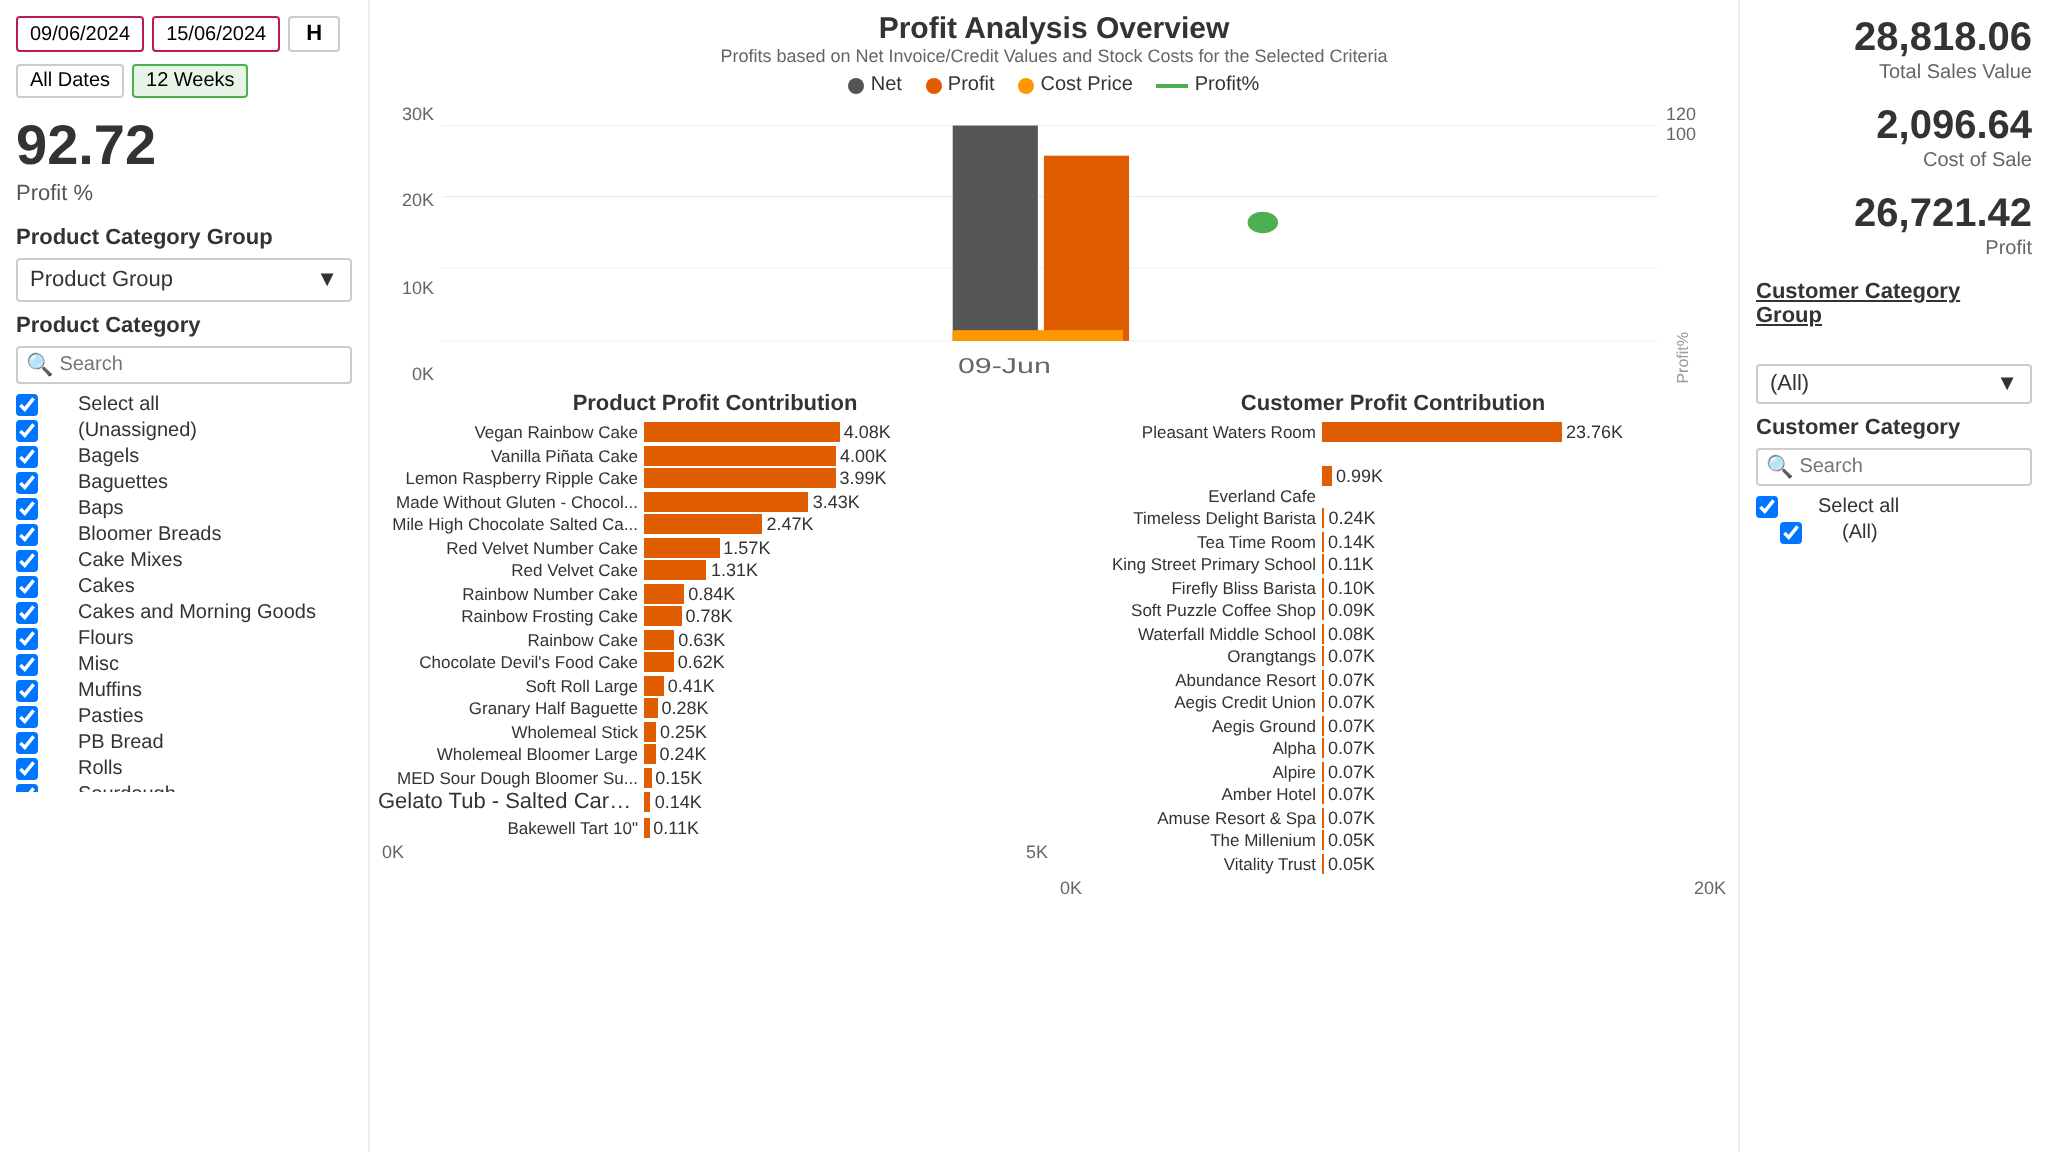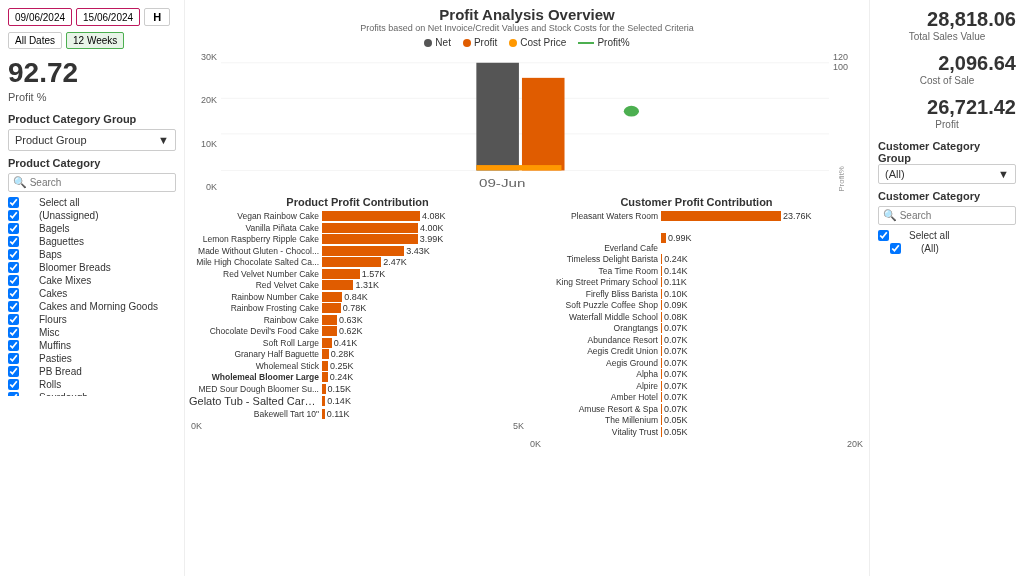--- a/index.html
+++ b/index.html
@@ -39,22 +39,22 @@
     .bar-container { display: flex; flex-direction: column; gap: 1.5px; }
     .bar-row { display: flex; align-items: center; gap: 3px; font-size: 9px; }
     .bar-label { width: 130px; text-align: right; white-space: nowrap; overflow: hidden; text-overflow: ellipsis; flex-shrink: 0; color: #333; }
     .bar-track { flex: 1; height: 10px; background: transparent; position: relative; display: flex; align-items: center; }
     .bar-fill { height: 10px; background: #e05c00; min-width: 1px; }
     .bar-value { font-size: 9px; color: #333; margin-left: 2px; white-space: nowrap; }
     .x-axis-label { text-align: center; font-size: 9px; color: #666; margin-top: 2px; display: flex; justify-content: space-between; padding: 0 2px; }
     
     .right-panel { width: 155px; min-width: 155px; padding: 8px 8px; border-left: 1px solid #eee; background: #fff; }
     .kpi-value { font-size: 20px; font-weight: bold; color: #333; text-align: right; }
-    .kpi-label { font-size: 10px; color: #666; text-align: center; margin-bottom: 10px; }
-    .right-section-label { font-size: 11px; font-weight: bold; color: #333; margin-bottom: 0; margin-top: 8px; }
+    .kpi-label { font-size: 10px; color: #666; text-align: right; margin-bottom: 10px; }
+    .right-section-label { font-size: 11px; font-weight: bold; color: #333; margin-bottom: 18px; margin-top: 8px; text-decoration: underline; }
     .right-dropdown { width: 100%; border: 1px solid #ccc; background: #fff; padding: 3px 6px; font-size: 11px; display: flex; justify-content: space-between; align-items: center; cursor: pointer; border-radius: 2px; margin-bottom: 6px; }
     .right-search { display: flex; align-items: center; border: 1px solid #ccc; border-radius: 2px; padding: 2px 4px; margin-bottom: 4px; }
     .right-search input { border: none; outline: none; font-size: 10px; width: 100%; }
     .right-checkbox-list { font-size: 10px; }
     
     .svg-top { width: 100%; height: 140px; }
   </style>
 </head>
 <body>
 
@@ -306,21 +306,21 @@
               </div>
             </div>
             <div class="bar-row">
               <span class="bar-label" style="width:130px;font-size:8.5px;">Wholemeal Stick</span>
               <div class="bar-track">
                 <div class="bar-fill" style="width:6px;"></div>
                 <span class="bar-value">0.25K</span>
               </div>
             </div>
             <div class="bar-row">
-              <span class="bar-label" style="width:130px;font-size:8.5px;font-weight:bold;">Wholemeal Bloomer Large</span>
+              <span class="bar-label" style="width:130px;font-size:8.5px;">Wholemeal Bloomer Large</span>
               <div class="bar-track">
                 <div class="bar-fill" style="width:5.76px;"></div>
                 <span class="bar-value">0.24K</span>
               </div>
             </div>
             <div class="bar-row">
               <span class="bar-label" style="width:130px;font-size:8.5px;">MED Sour Dough Bloomer Su...</span>
               <div class="bar-track">
                 <div class="bar-fill" style="width:3.5999999999999996px;"></div>
                 <span class="bar-value">0.15K</span>

